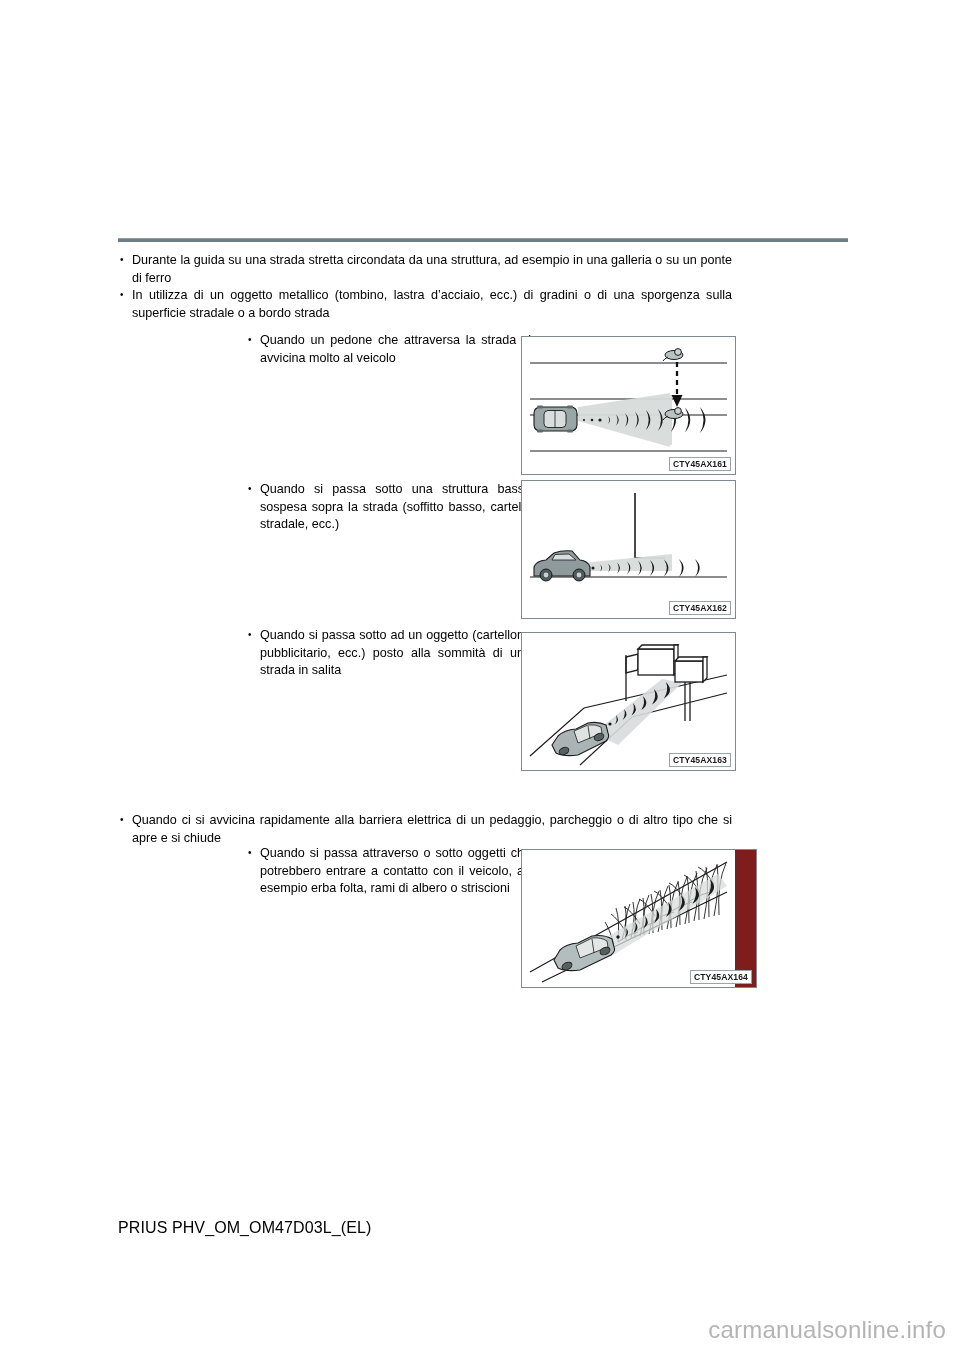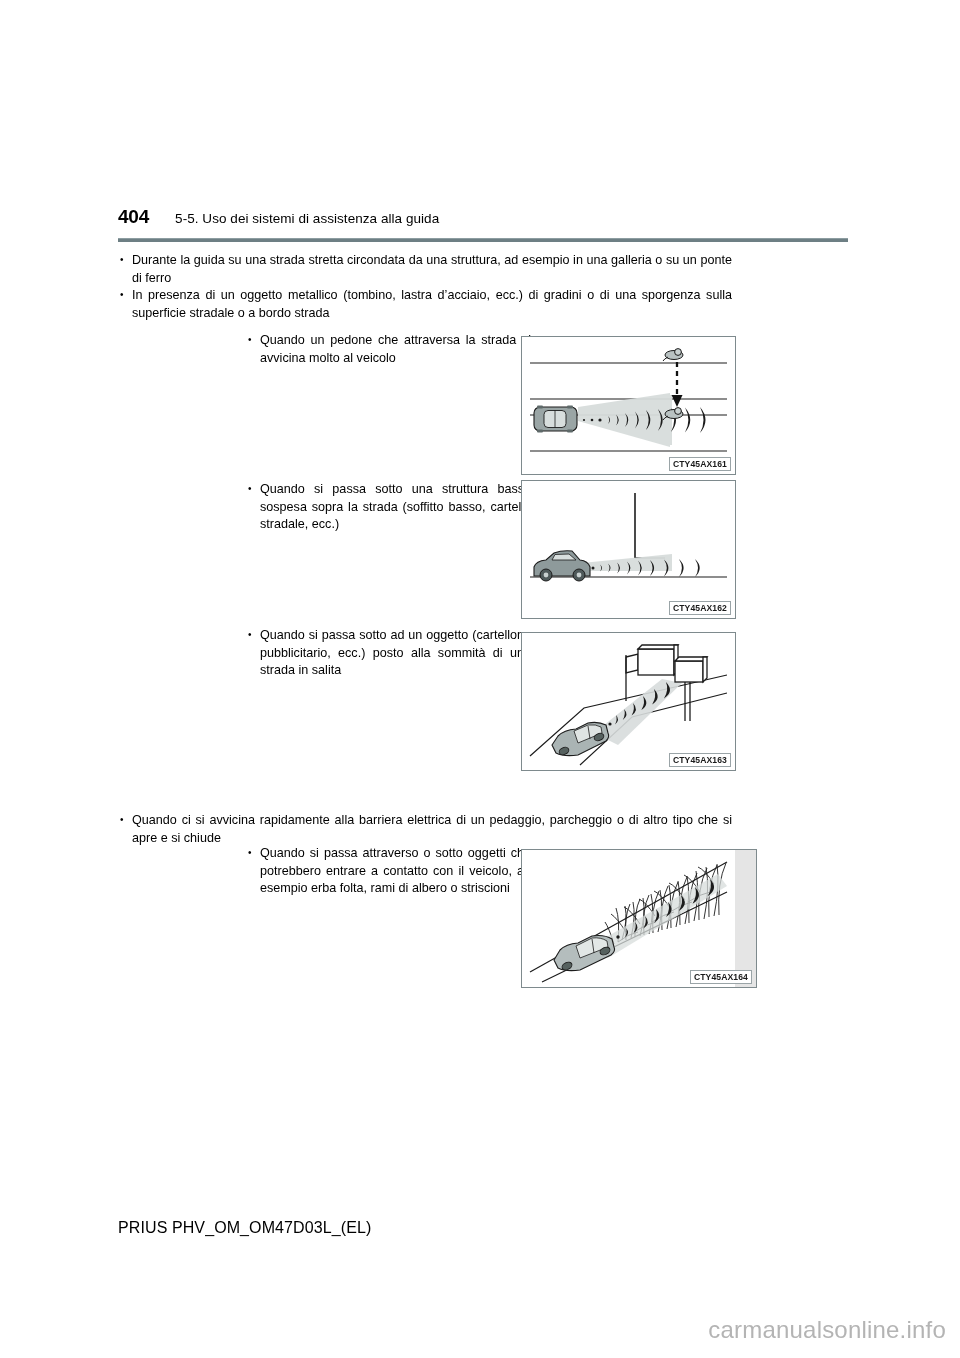--- a/index.html
+++ b/index.html
@@ -103,21 +103,21 @@
   }
   .row-text li {
     text-align: justify;
     text-justify: inter-word;
   }
 
   
   .figure {
     position: absolute;
     border: 1px solid #7e8a8d;
-    background: #e5e5e5;
+    background: #7f1d1d;
     box-sizing: border-box;
   }
   .figure svg { display: block; }
   .fig-code {
     position: absolute;
     right: 4px;
     bottom: 3px;
     font-size: 8.6px;
     font-weight: bold;
     letter-spacing: 0.1px;
@@ -144,30 +144,26 @@
     font-size: 24px;
     color: #b4b4b4;
     letter-spacing: 0.2px;
   }
 </style>
 </head>
 <body>
 
 <div class="page">
 
-  <div class="header">
-    <span class="page-number">404</span>
-    <span class="header-title">5-5. Uso dei sistemi di assistenza alla guida</span>
-  </div>
   <div class="header-rule"></div>
 
   <div class="content">
     <ul class="bullets block-wide">
       <li>Durante la guida su una strada stretta circondata da una struttura, ad esempio in una galleria o su un ponte di ferro</li>
-      <li>In presenza di un oggetto metallico (tombino, lastra d’acciaio, ecc.) di gradini o di una sporgenza sulla superficie stradale o a bordo strada</li>
+      <li>In utilizza di un oggetto metallico (tombino, lastra d’acciaio, ecc.) di gradini o di una sporgenza sulla superficie stradale o a bordo strada</li>
     </ul>
   </div>
 
   <div class="row" style="top:332px;">
     <ul class="bullets row-text">
       <li>Quando un pedone che attraversa la strada si avvicina molto al veicolo</li>
     </ul>
   </div>
 
   <div class="figure" style="left:521px; top:336px; width:215px; height:139px;">

